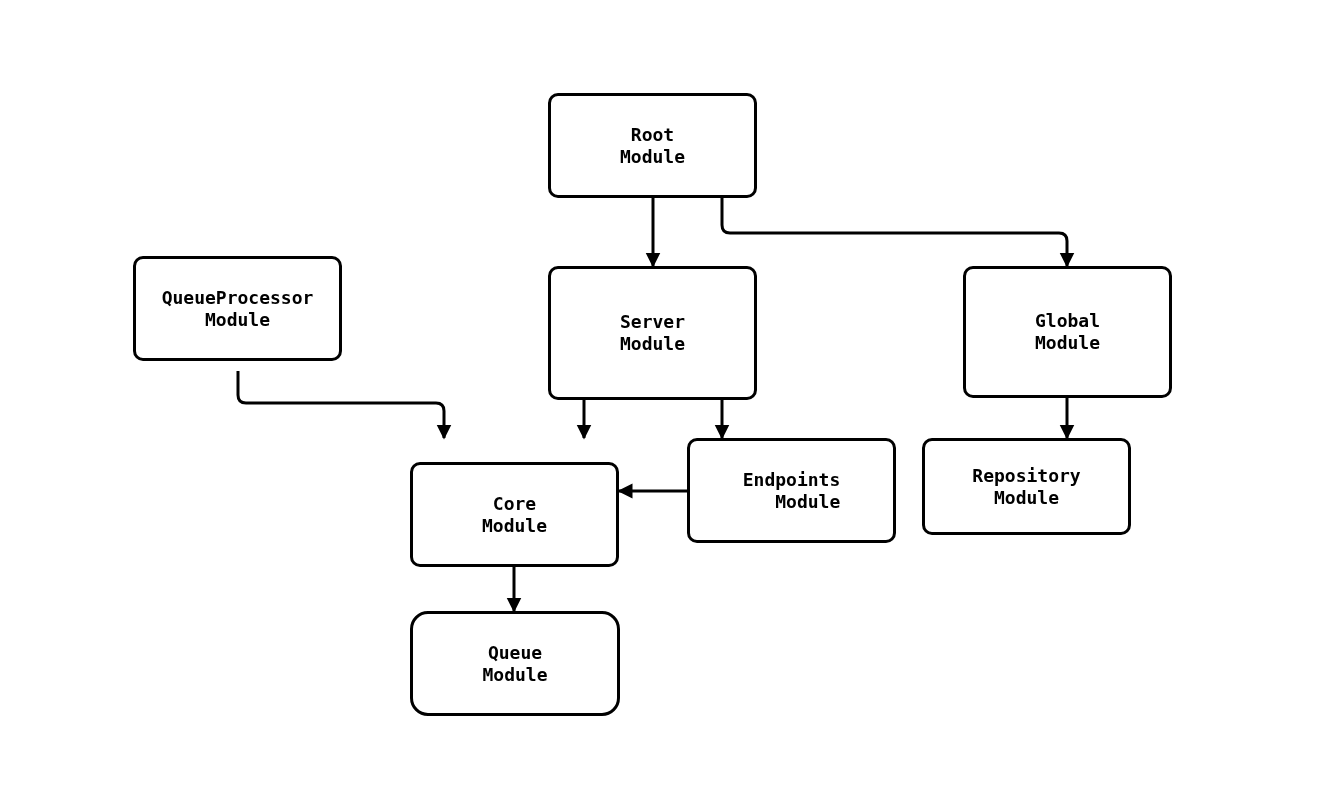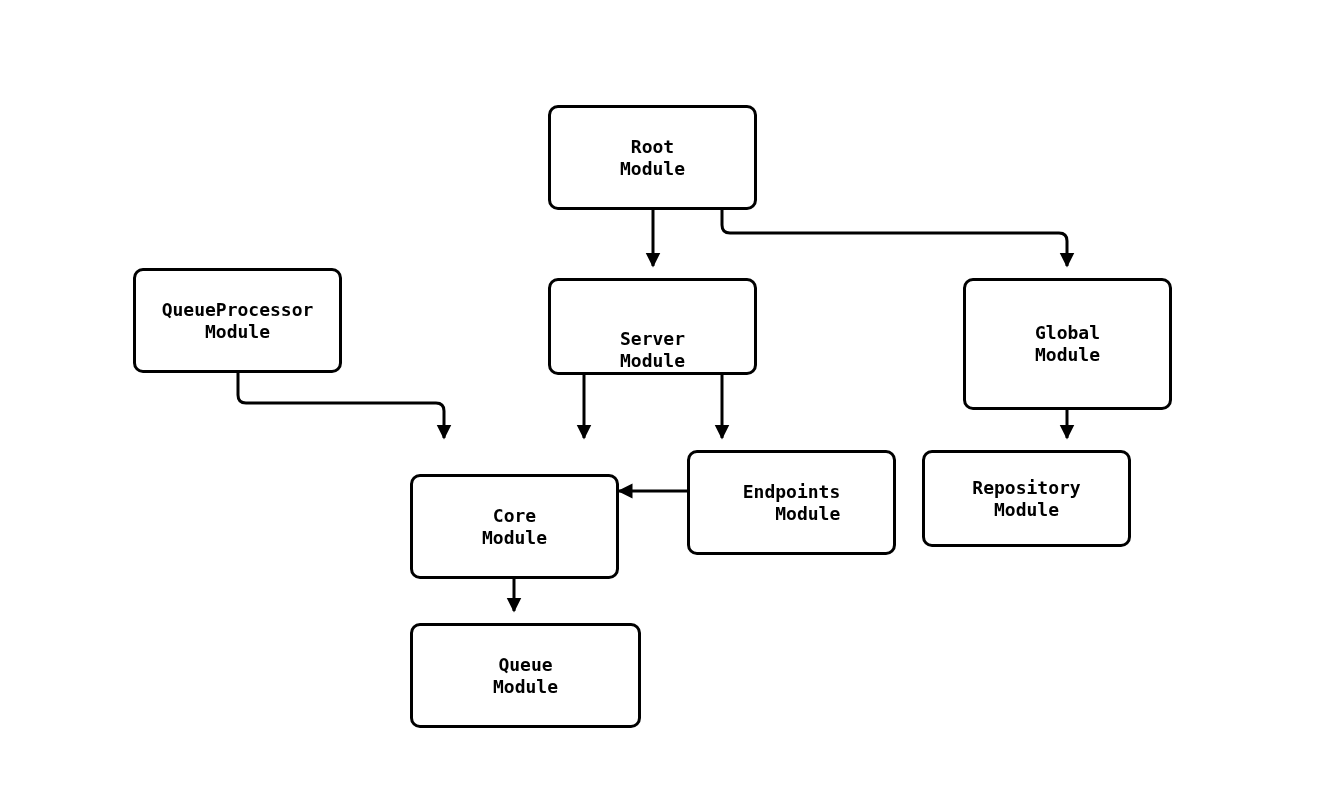--- a/index.html
+++ b/index.html
@@ -30,21 +30,20 @@
     border-radius: 10px;
     display: flex;
     align-items: center;
     justify-content: center;
     text-align: center;
     font-weight: bold;
     font-size: 18px;
     line-height: 1.22;
     color: #000000;
     white-space: pre-line;
-    margin-top: 12px;
   }
 </style>
 </head>
 <body>
 
 <div id="canvas">
   <svg id="edges-svg" xmlns="http://www.w3.org/2000/svg">
     <defs>
       <marker id="arrowhead" viewBox="0 0 10 10" refX="9" refY="5" markerUnits="userSpaceOnUse" markerWidth="15" markerHeight="21" orient="auto-start-reverse">
         <path d="M 0 0 L 10 5 L 0 10 z" fill="#000000"></path>
@@ -59,26 +58,26 @@
         <path d="M 687 491 L 619 491" fill="none" stroke="#000000" stroke-width="3" marker-end="url(#arrowhead)"></path>
         <path d="M 1067 371 L 1067 438" fill="none" stroke="#000000" stroke-width="3" marker-end="url(#arrowhead)"></path>
         <path d="M 514 543 L 514 611" fill="none" stroke="#000000" stroke-width="3" marker-end="url(#arrowhead)"></path>
       </g>
   </svg>
   <div id="node-layer">
       <div class="node" style="left: 548px; top: 93px; width: 209px; height: 105px;"><span>Root
 Module</span></div>
       <div class="node" style="left: 133px; top: 256px; width: 209px; height: 105px;"><span>QueueProcessor
 Module</span></div>
-      <div class="node" style="left: 548px; top: 266px; width: 209px; height: 97px; align-items: flex-end;"><span>Server
+      <div class="node" style="left: 548px; top: 266px; width: 209px; height: 134px;"><span>Server
 Module</span></div>
       <div class="node" style="left: 963px; top: 266px; width: 209px; height: 132px;"><span>Global
 Module</span></div>
       <div class="node" style="left: 410px; top: 462px; width: 209px; height: 105px;"><span>Core
 Module</span></div>
       <div class="node" style="left: 687px; top: 438px; width: 209px; height: 105px; text-align: right;"><span>Endpoints
 Module</span></div>
       <div class="node" style="left: 922px; top: 438px; width: 209px; height: 97px;"><span>Repository
 Module</span></div>
-      <div class="node" style="left: 410px; top: 611px; width: 231px; height: 105px;"><span>Queue
+      <div class="node" style="left: 410px; top: 611px; width: 210px; height: 105px; border-radius: 18px;"><span>Queue
 Module</span></div>
     </div>
 </div>
 
 </body></html>

